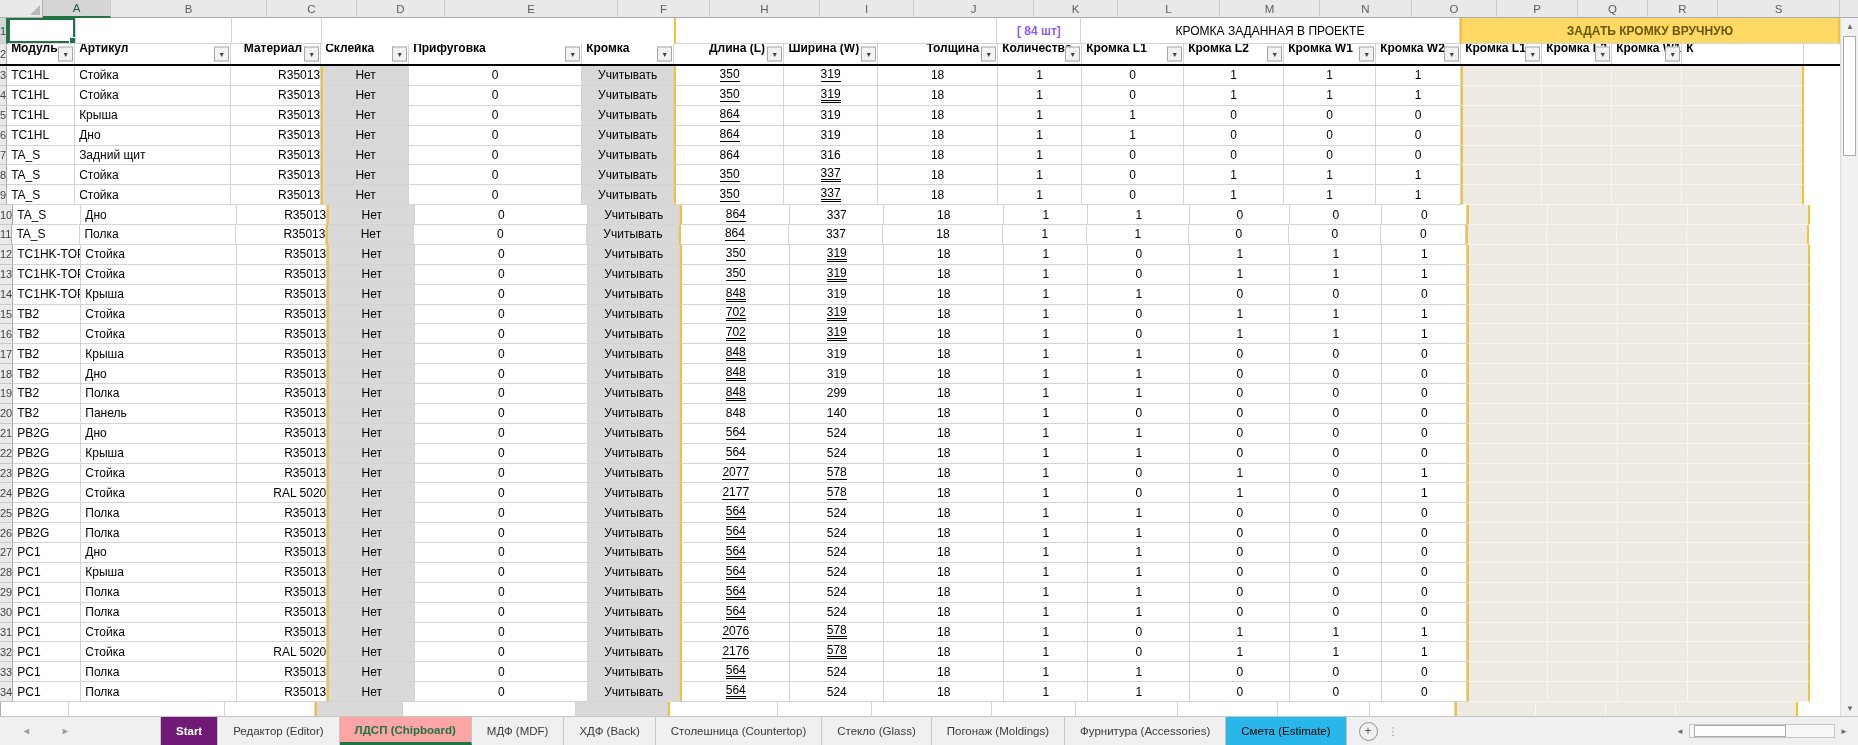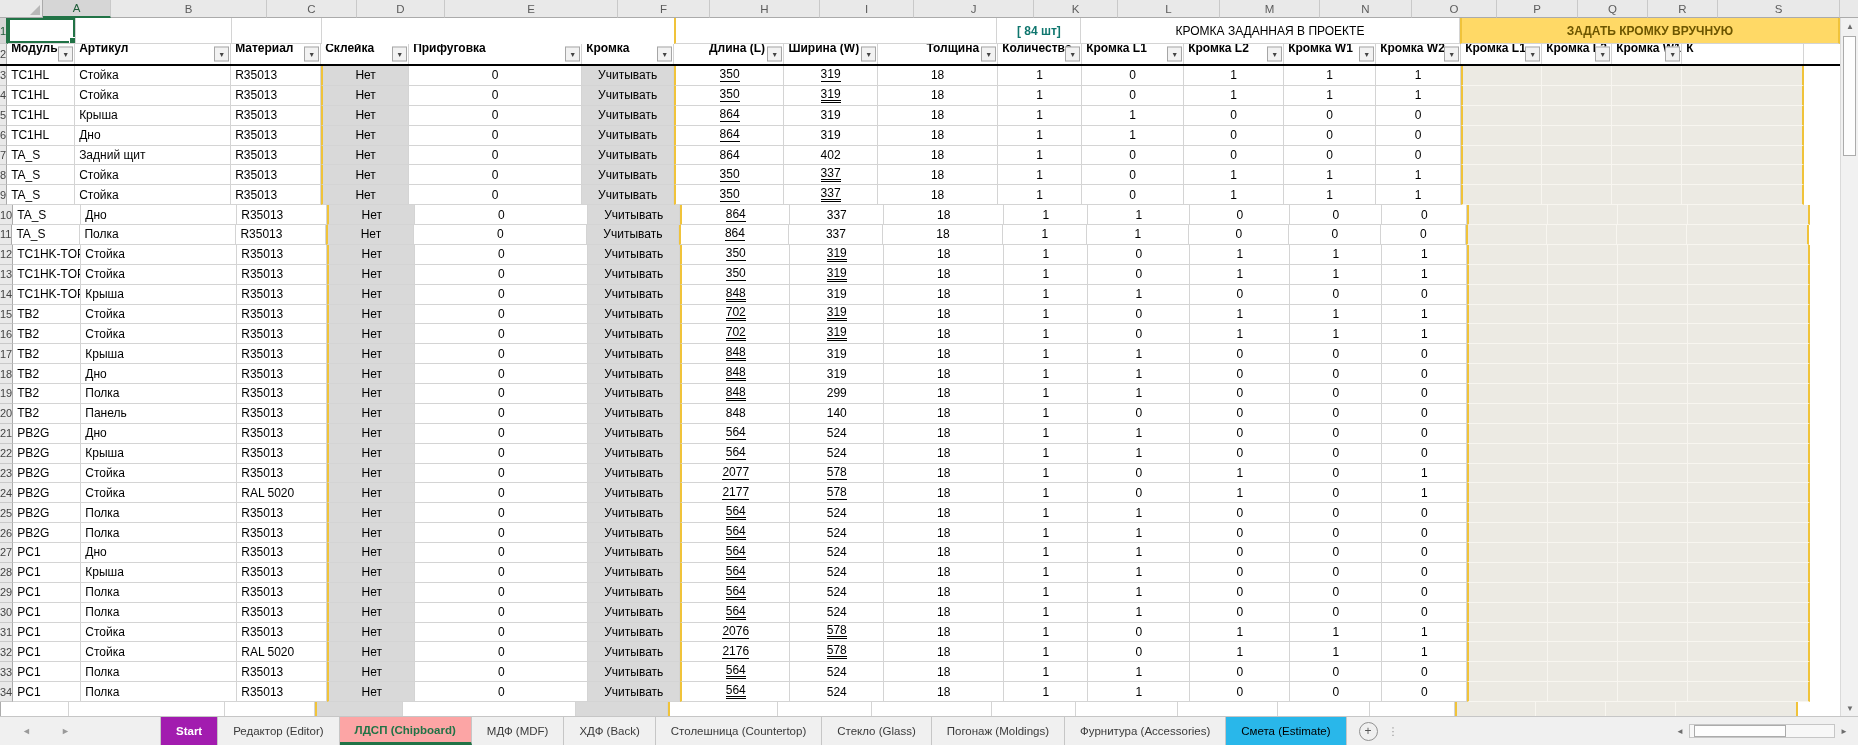--- a/index.html
+++ b/index.html
@@ -1,19 +1,19 @@
 <!DOCTYPE html>
 <html><head>
 <meta charset="utf-8">
 <style>
   html,body{margin:0;padding:0;}
   body{width:1858px;height:745px;overflow:hidden;font-family:"Liberation Sans",sans-serif;background:#fff;position:relative;}
   .sheet{position:absolute;left:0;top:0;width:1840px;}
   
-  .cg{width:43px;} .cA{width:68px;} .cB{width:156px;} .cC{width:90px;} .cD{width:88px;}
+  .cg{width:43px;} .cA{width:68px;} .cB{width:156px;} .cC{width:90px;justify-content:flex-end;} .cD{width:88px;}
   .cE{width:173px;} .cF{width:92px;} .cH{width:110px;} .cI{width:94px;} .cJ{width:120px;}
   .cK{width:84px;} .cL{width:102px;} .cM{width:100px;} .cN{width:92px;} .cO{width:85px;}
   .cP{width:81px;} .cQ{width:70px;} .cR{width:70px;} .cS{width:122px;}
   .mDEF{width:353px;margin-top:33px;} .mHIJ{width:324px;} .mLMNO{width:379px;} .mPQRS{width:381px;}
 
   .colhead{display:flex;height:18px;background:#E9E9E9;}
   .hl{box-sizing:border-box;border-right:1px solid #C9C9C9;border-bottom:1px solid #ABABAB;display:flex;align-items:center;justify-content:center;font-size:11.5px;color:#5c5c5c;}
   .hl.sel{background:#D6D6D6;border-bottom:2px solid #217346;color:#1e5c38;}
   .corner{box-sizing:border-box;background:#E9E9E9;border-right:1px solid #ABABAB;border-bottom:1px solid #ABABAB;position:relative;}
   .corner::after{content:"";position:absolute;right:2px;bottom:2px;border-style:solid;border-width:0 0 10px 10px;border-color:transparent transparent #B8B8B8 transparent;}
@@ -31,21 +31,21 @@
 
   .txt{padding-left:4px;}
   .num{justify-content:center;}
   .gray{background:#D9D9D9;justify-content:center;}
   .beige{background:#ECEAE3;border-right:1px solid #F8F6F0;border-bottom:1px solid #F8F6F0;}
   .ylb{border-left:2px solid #F0C33A;}
   .ylr{border-right:2px solid #F0C33A;}
 
   .byellow{background:#FFD966;justify-content:center;font-weight:bold;color:#6d5600;font-size:12px;}
   .bwhite{justify-content:center;font-weight:normal;color:#000;}
-  .bred{justify-content:center;font-weight:bold;color:#0f766e;}
+  .bred{justify-content:center;font-weight:bold;color:#8b5cf6;}
 
   .selcell{position:relative;box-shadow:inset 0 0 0 2px #217346;z-index:2;}
   .selcell::after{content:"";position:absolute;right:0;bottom:0;width:5px;height:5px;background:#217346;border-top:1px solid #fff;border-left:1px solid #fff;}
 
   .hc{font-weight:bold;position:relative;padding:0 18px 12px 4px;}
   .hc.right{justify-content:flex-end;}
   .fbtn{position:absolute;right:1px;top:50%;transform:translateY(-50%);width:15px;height:15px;box-sizing:border-box;background:#F2F2F2;border:1px solid #A6A6A6;display:flex;align-items:center;justify-content:center;font-size:7px;color:#444;font-weight:normal;}
   .u1{border-bottom:1px solid #000;line-height:13px;}
   .u2{border-bottom:3px double #000;line-height:12px;}
 
@@ -53,21 +53,21 @@
   .vscroll{position:absolute;right:0;top:18px;width:18px;height:698px;background:#F1F1F1;border-left:1px solid #DADADA;box-sizing:border-box;}
   .vbtn{width:18px;height:16px;display:flex;align-items:center;justify-content:center;font-size:8px;color:#6d6d6d;}
   .vbtn.bottom{position:absolute;bottom:0;}
   .vthumb{position:absolute;left:2px;top:18px;width:13px;height:120px;background:#FDFDFD;border:1px solid #ABABAB;box-sizing:border-box;}
 
   .tabbar{position:absolute;left:0;top:716px;width:1858px;height:29px;background:#F0F0F0;border-top:1px solid #C6C6C6;box-sizing:border-box;display:flex;align-items:stretch;}
   .navarrows{width:138px;display:flex;align-items:center;padding-left:22px;gap:30px;color:#9a9a9a;font-size:9px;flex-shrink:0;}
   .tabs{display:flex;align-items:stretch;}
   .tab{display:flex;align-items:center;padding:0 15px;font-size:11.5px;color:#3a3a3a;border-right:1px solid #C6C6C6;cursor:default;}
   .tab:first-child{border-left:1px solid #C6C6C6;}
-  .tab.red{background:#a21caf;color:#fff;font-weight:bold;}
+  .tab.red{background:#701a75;color:#fff;font-weight:bold;}
   .tab.active{background:#fca5a5;color:#217346;font-weight:bold;border-bottom:3px solid #217346;}
   .tab.cyan{background:#29B7EA;color:#000;}
   .plusbtn{width:17px;height:17px;border:1px solid #929292;border-radius:50%;display:flex;align-items:center;justify-content:center;font-size:12px;color:#555;margin:auto 0 auto 12px;}
   .dots{color:#999;margin:auto 4px auto 10px;font-size:11px;}
   .hscroll{margin:auto 8px auto auto;display:flex;align-items:center;gap:3px;}
   .hbtn{font-size:8px;color:#6d6d6d;width:12px;text-align:center;}
   .htrack{width:146px;height:14px;background:#F7F7F7;border:1px solid #C6C6C6;box-sizing:border-box;position:relative;}
   .hthumb{position:absolute;left:4px;top:0;width:92px;height:12px;background:#FDFDFD;border:1px solid #ABABAB;box-sizing:border-box;}
 </style>
 </head>
@@ -288,21 +288,21 @@
         <div class="cell txt cA">TA_S</div>
         <div class="cell txt cB">Задний щит</div>
         <div class="cell txt cC">R35013</div>
         <div class="cell gray cD ylb">Нет</div>
         <div class="cell num cE">0</div>
         <div class="cell gray cF">Учитывать</div>
         <div class="cell num cH ylb">
           <span class="">864</span>
         </div>
         <div class="cell num cI">
-          <span class="">402</span>
+          <span class="">316</span>
         </div>
         <div class="cell num cJ">18</div>
         <div class="cell num cK">1</div>
         <div class="cell num cL">0</div>
         <div class="cell num cM">0</div>
         <div class="cell num cN">0</div>
         <div class="cell num cO">0</div>
         <div class="cell beige cP ylb"></div>
         <div class="cell beige cQ"></div>
         <div class="cell beige cR"></div>

